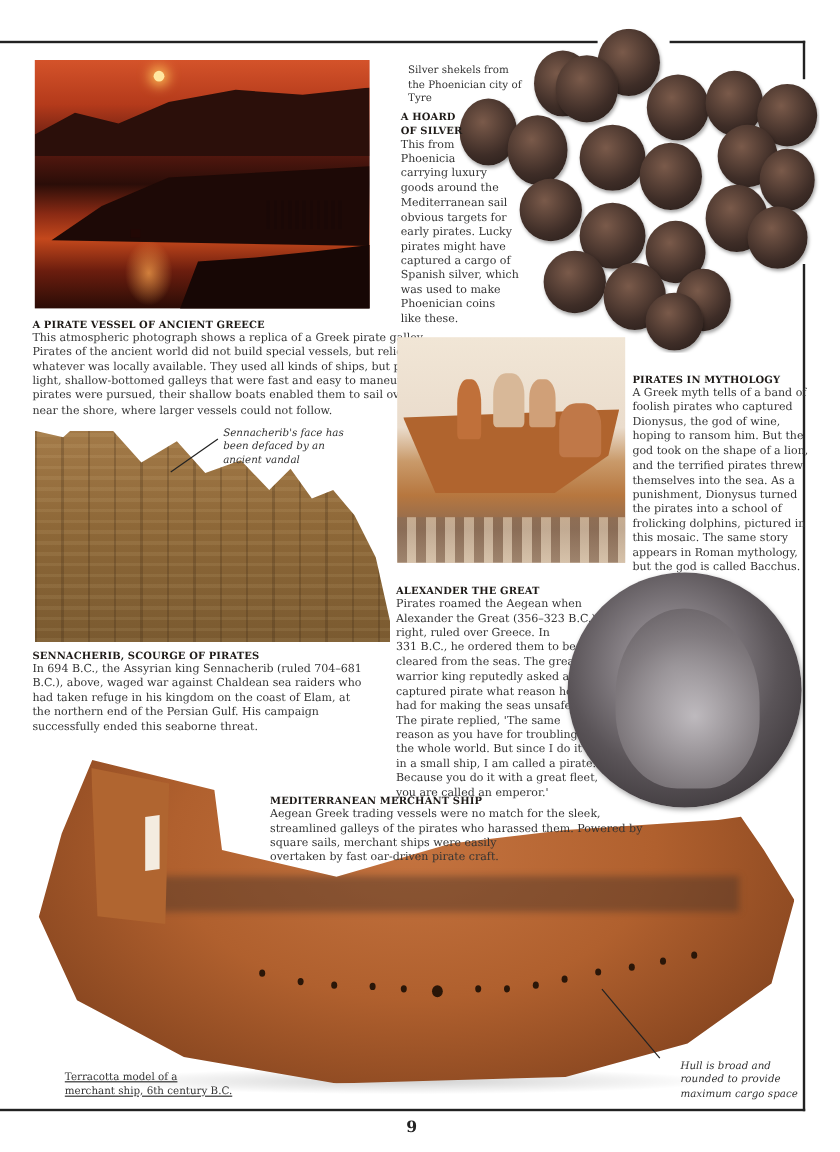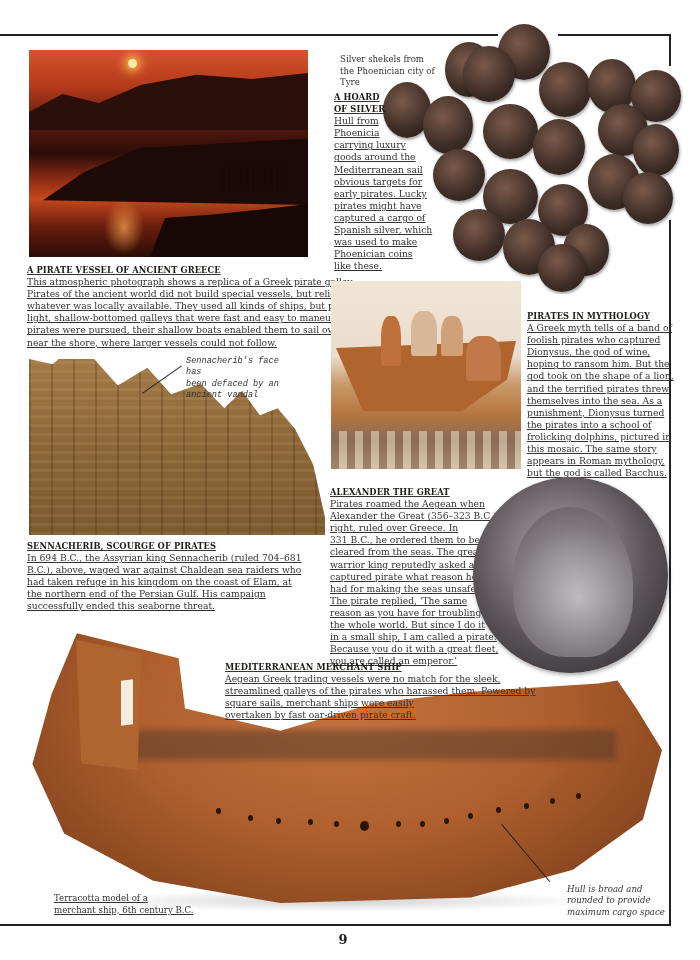--- a/index.html
+++ b/index.html
@@ -10,21 +10,21 @@
 
     
     .rule { position: absolute; background: #222; }
     .rule-top-a { left: 0; top: 34px; width: 498px; height: 2px; }
     .rule-top-b { left: 558px; top: 34px; width: 113px; height: 2px; }
     .rule-right-a { left: 669px; top: 34px; width: 2px; height: 32px; }
     .rule-right-b { left: 669px; top: 220px; width: 2px; height: 706px; }
     .rule-bottom { left: 0; top: 924px; width: 671px; height: 2px; }
 
     
-    .caption { position: absolute; font-size: 9.2px; line-height: 12.1px; color: #333; text-decoration: underline; }
+    .caption { position: absolute; font-size: 9.2px; line-height: 12.1px; color: #333; }
     .caption .title { display: block; font-weight: bold; font-size: 8.3px; letter-spacing: 0.1px; color: #1e1a17; }
     .caption .body { display: block; }
     .italic-note { position: absolute; font-style: italic; font-size: 8.6px; line-height: 11.3px; color: #333; }
     .small-label { position: absolute; font-size: 8.6px; line-height: 11.5px; color: #333; }
 
     
     .img { position: absolute; overflow: hidden; }
 
     
     .sunset {
@@ -126,21 +126,21 @@
     <div class="coin" style="left:120px;top:195px;width:52px;height:56px;"></div>
     <div class="coin" style="left:180px;top:200px;width:46px;height:52px;"></div>
     <div class="coin" style="left:155px;top:220px;width:48px;height:48px;"></div>
   </div>
 
   <div class="small-label" style="left:340px;top:54px;width:100px;text-align:left;">Silver shekels from the Phoenician city of Tyre</div>
 
   <div class="caption" style="left:334px;top:91px;width:110px;">
     <span class="title">A HOARD</span>
     <span class="title">OF SILVER</span>
-    <span class="body">Hull from</span>
+    <span class="body">This from</span>
     <span class="body">Phoenicia</span>
     <span class="body">carrying luxury</span>
     <span class="body">goods around the</span>
     <span class="body">Mediterranean sail</span>
     <span class="body">obvious targets for</span>
     <span class="body">early pirates. Lucky</span>
     <span class="body">pirates might have</span>
     <span class="body">captured a cargo of</span>
     <span class="body">Spanish silver, which</span>
     <span class="body">was used to make</span>
@@ -181,21 +181,21 @@
     <span class="body">frolicking dolphins, pictured in</span>
     <span class="body">this mosaic. The same story</span>
     <span class="body">appears in Roman mythology,</span>
     <span class="body">but the god is called Bacchus.</span>
   </div>
 
   <div class="img relief">
     <div class="tex"></div>
   </div>
   <div class="leader" style="left:142px;top:393px;width:48px;transform:rotate(-35deg);"></div>
-  <div class="italic-note" style="left:186px;top:356px;width:110px;font-family:Liberation Mono, monospace;">
+  <div class="italic-note" style="left:186px;top:356px;width:110px;">
     <div>Sennacherib's face has</div>
     <div>been defaced by an</div>
     <div>ancient vandal</div>
   </div>
 
   <div class="caption" style="left:27px;top:540px;width:300px;white-space:nowrap;">
     <span class="title">SENNACHERIB, SCOURGE OF PIRATES</span>
     <span class="body">In 694 B.C., the Assyrian king Sennacherib (ruled 704–681</span>
     <span class="body">B.C.), above, waged war against Chaldean sea raiders who</span>
     <span class="body">had taken refuge in his kingdom on the coast of Elam, at</span>

